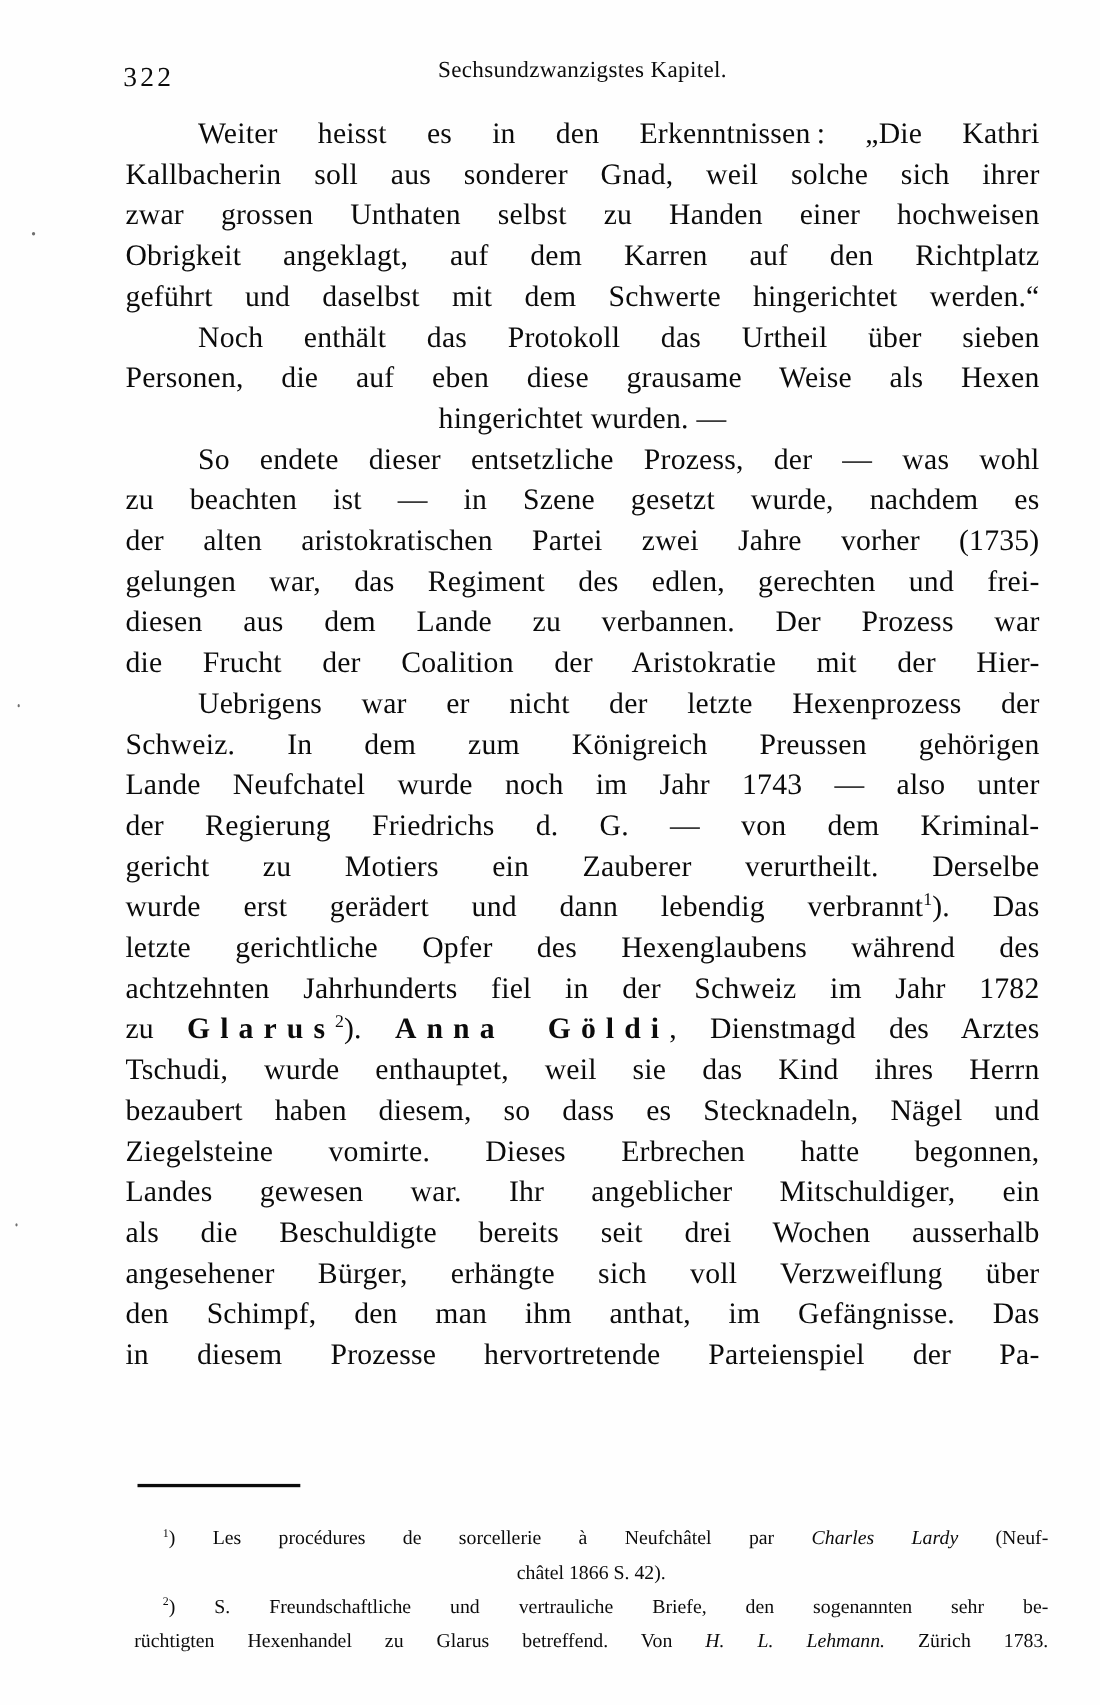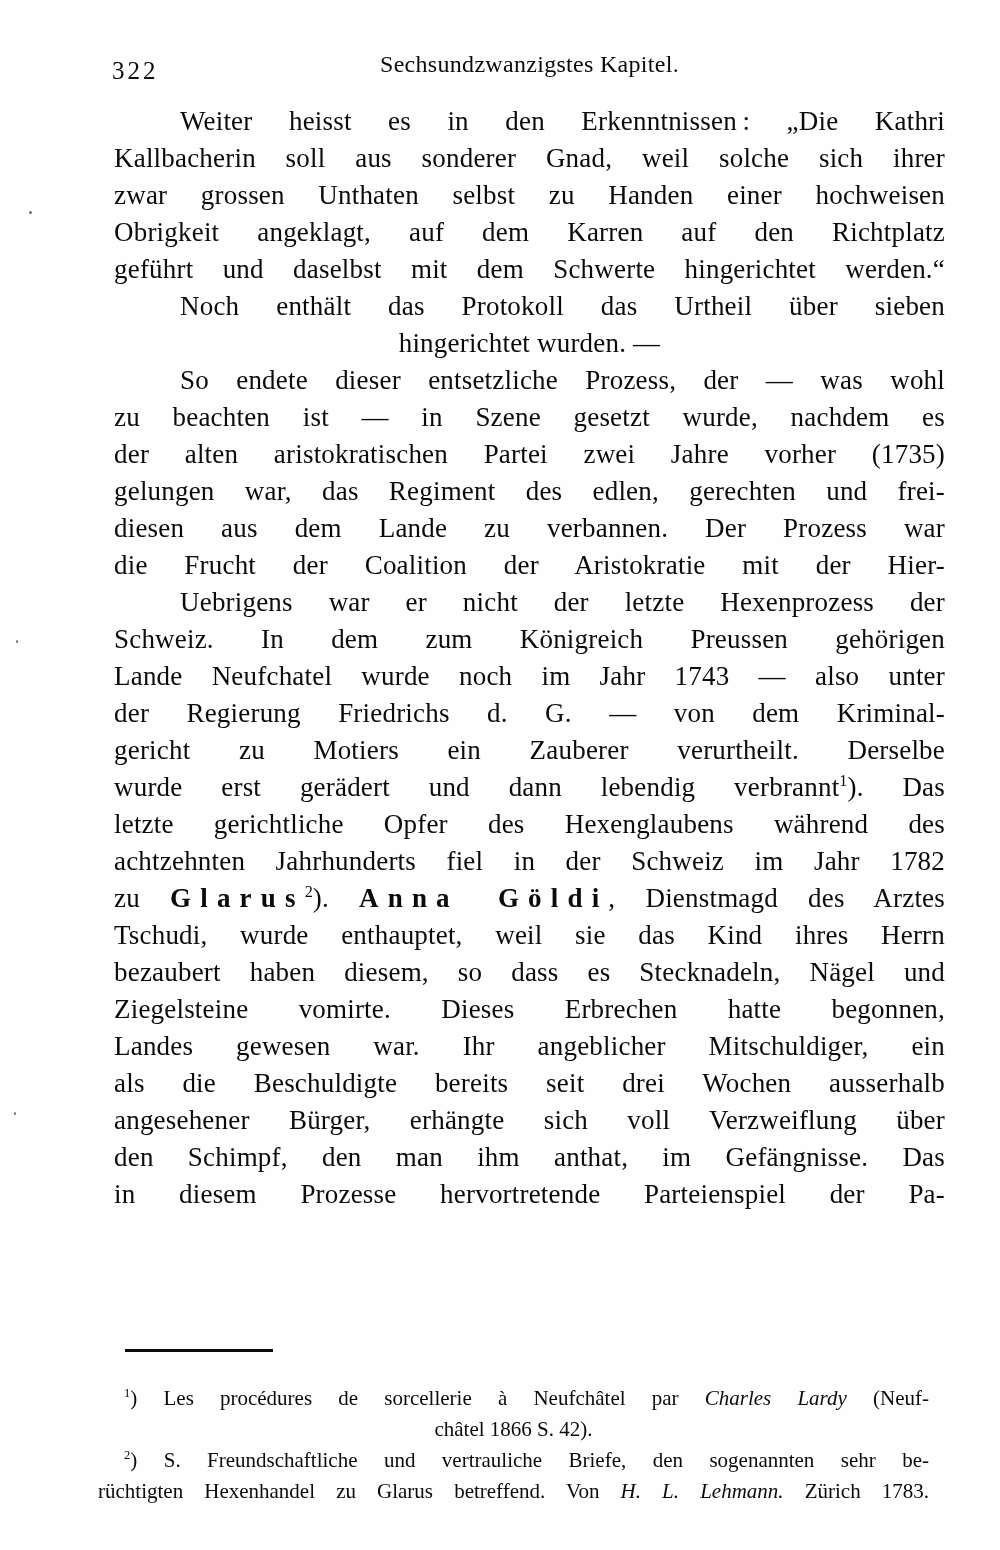--- a/index.html
+++ b/index.html
@@ -22,21 +22,21 @@
     font-size: 25px;
     letter-spacing: 3px;
   }
 
   .chapter-title {
     position: absolute;
     left: 114px;
     top: 51px;
     width: 831px;
     text-align: center;
-    font-size: 24px;
+    font-size: 21px;
     letter-spacing: 0.3px;
   }
 
   .body-text {
     position: absolute;
     left: 114px;
     top: 103px;
     width: 831px;
     font-size: 27px;
     line-height: 37px;
@@ -66,24 +66,24 @@
     position: absolute;
     left: 125px;
     top: 1349px;
     width: 148px;
     height: 3px;
     background: #0b0b0b;
   }
 
   .footnotes {
     position: absolute;
-    left: 98px;
+    left: 122px;
     top: 1383px;
     width: 831px;
-    font-size: 21px;
+    font-size: 18px;
     line-height: 31px;
   }
   .footnotes .line.indent { text-indent: 26px; }
 
   .speck {
     position: absolute;
     background: #6f6f6f;
     border-radius: 50%;
   }
   .speck-1 { left: 29px; top: 211px; width: 3px; height: 3px; }
@@ -102,20 +102,21 @@
   <div class="body-text" id="body-text">
       <div class="para">
         <div class="line justify indent"><span class="seg-normal">Weiter heisst es in den Erkenntnissen :  „Die Kathri</span></div>
         <div class="line justify"><span class="seg-normal">Kallbacherin soll aus sonderer Gnad, weil solche sich ihrer</span></div>
         <div class="line justify"><span class="seg-normal">zwar grossen Unthaten selbst zu Handen einer hochweisen</span></div>
         <div class="line justify"><span class="seg-normal">Obrigkeit angeklagt, auf dem Karren auf den Richtplatz</span></div>
         <div class="line justify"><span class="seg-normal">geführt und daselbst mit dem Schwerte hingerichtet werden.“</span></div>
       </div>
       <div class="para">
         <div class="line justify indent"><span class="seg-normal">Noch enthält das Protokoll das Urtheil über sieben</span></div>
+        <div class="line justify"><span class="seg-normal">Personen, die auf eben diese grausame Weise als Hexen</span></div>
         <div class="line"><span class="seg-normal">hingerichtet wurden. —</span></div>
       </div>
       <div class="para">
         <div class="line justify indent"><span class="seg-normal">So endete dieser entsetzliche Prozess, der — was wohl</span></div>
         <div class="line justify"><span class="seg-normal">zu beachten ist — in Szene gesetzt wurde, nachdem es</span></div>
         <div class="line justify"><span class="seg-normal">der alten aristokratischen Partei zwei Jahre vorher (1735)</span></div>
         <div class="line justify"><span class="seg-normal">gelungen war, das Regiment des edlen, gerechten und frei-</span></div>
         <div class="line justify"><span class="seg-normal">diesen aus dem Lande zu verbannen.  Der Prozess war</span></div>
         <div class="line justify"><span class="seg-normal">die Frucht der Coalition der Aristokratie mit der Hier-</span></div>
       </div>

